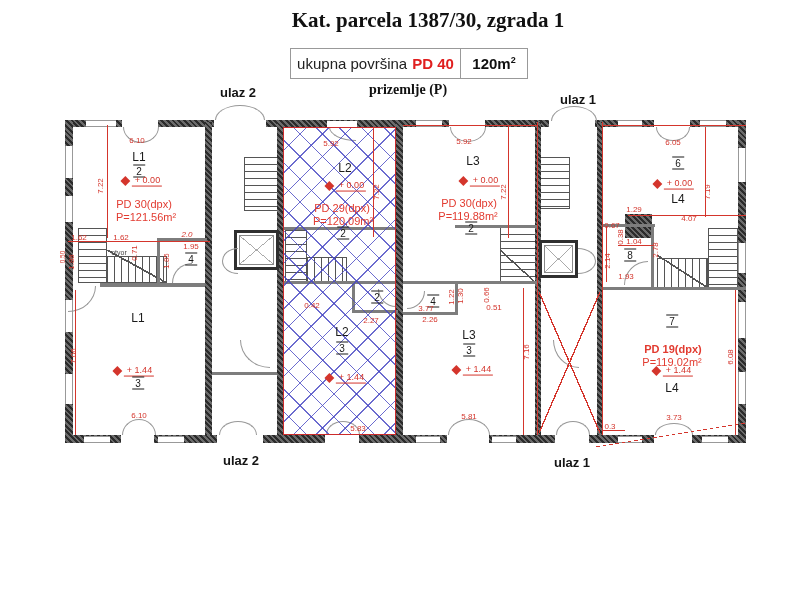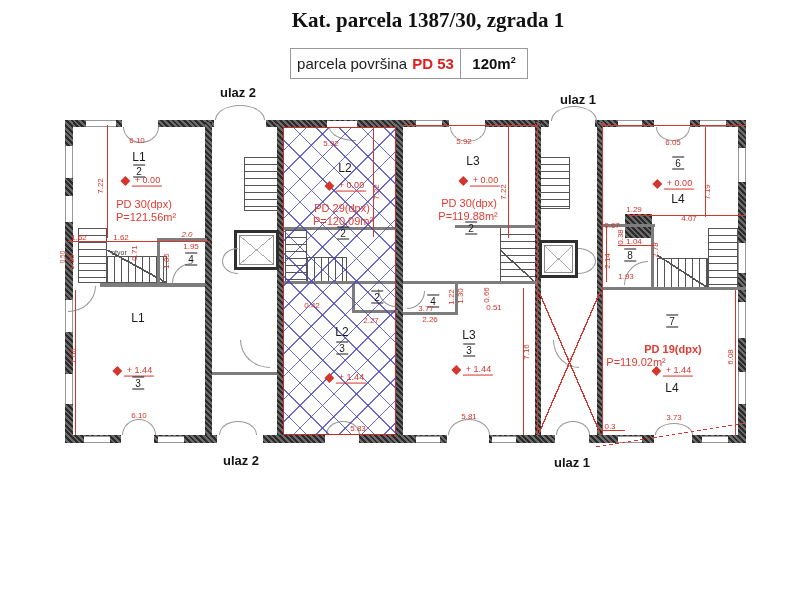--- a/index.html
+++ b/index.html
@@ -64,29 +64,30 @@
 </style>
 </head>
 <body>
 
 <div class="page">
 
   <div class="title">Kat. parcela 1387/30, zgrada 1</div>
 
   <div class="sumbox">
     <div class="sum-l">
-      <span>parcela površina</span>
-      <span class="sumpd">PD 53</span>
+      <span>ukupna površina</span>
+      <span class="sumpd">PD 40</span>
     </div>
     <div class="sum-r">
       <span>120m</span>
         <sup class="sumsup">2</sup>
     </div>
   </div>
 
+  <div class="floorlbl">prizemlje (P)</div>
 
   <div class="entr" style="left:238px;top:92px">ulaz 2</div>
   <div class="entr" style="left:578px;top:99px">ulaz 1</div>
   <div class="entr" style="left:241px;top:460px">ulaz 2</div>
   <div class="entr" style="left:572px;top:462px">ulaz 1</div>
 
   <div id="plan" class="plan">
 
     <div class="st st-h" style="left:78px;top:228px;width:29px;height:55px"></div>
     <div class="st st-v" style="left:107px;top:256px;width:60px;height:27px"></div>
@@ -287,20 +288,20 @@
       <span class="ann dim" style="left: 689px; top: 219px;">4.07</span>
       <span class="ann dim" style="left: 612px; top: 226px;">0.67</span>
       <span class="ann dim rot" style="left: 621px; top: 237px;">0.38</span>
       <span class="ann dim" style="left: 634px; top: 242px;">1.04</span>
       <span class="ann frac" style="left: 630px; top: 255px;">8</span>
       <span class="ann dim rot" style="left: 608px; top: 261px;">2.14</span>
       <span class="ann dim rot" style="left: 656px; top: 250px;">2.78</span>
       <span class="ann dim" style="left: 626px; top: 277px;">1.93</span>
       <span class="ann frac" style="left: 672px; top: 321px;">7</span>
       <span class="ann pd" style="left: 673px; top: 349px; font-weight: bold;">PD 19(dpx)</span>
-      <span class="ann pd" style="left: 636px; top: 362px;">P=119.02m²</span>
+      <span class="ann pd" style="left: 672px; top: 362px;">P=119.02m²</span>
       <span class="ann level" style="left: 678px; top: 371px;">+ 1.44</span>
       <span class="ann room" style="left: 672px; top: 389px;">L4</span>
       <span class="ann dim" style="left: 674px; top: 418px;">3.73</span>
       <span class="ann dim rot" style="left: 731px; top: 357px;">6.08</span>
       <span class="ann dim" style="left: 610px; top: 427px;">0.3</span>
     </div>
 </div>
 
 </body></html>

